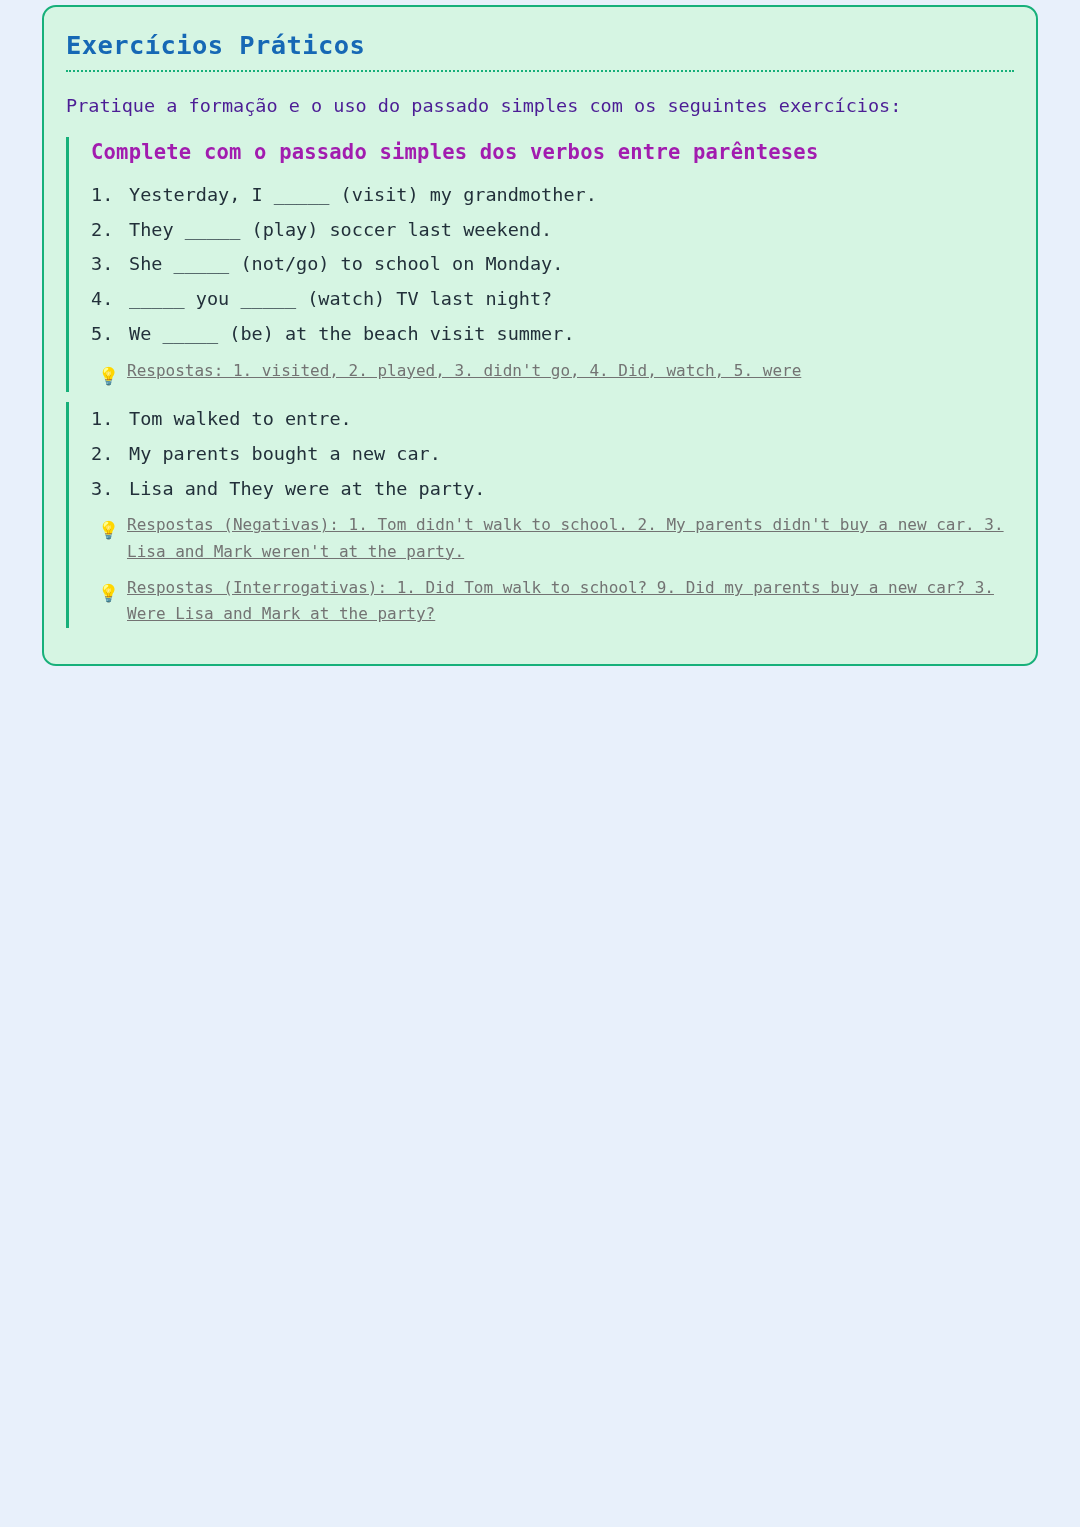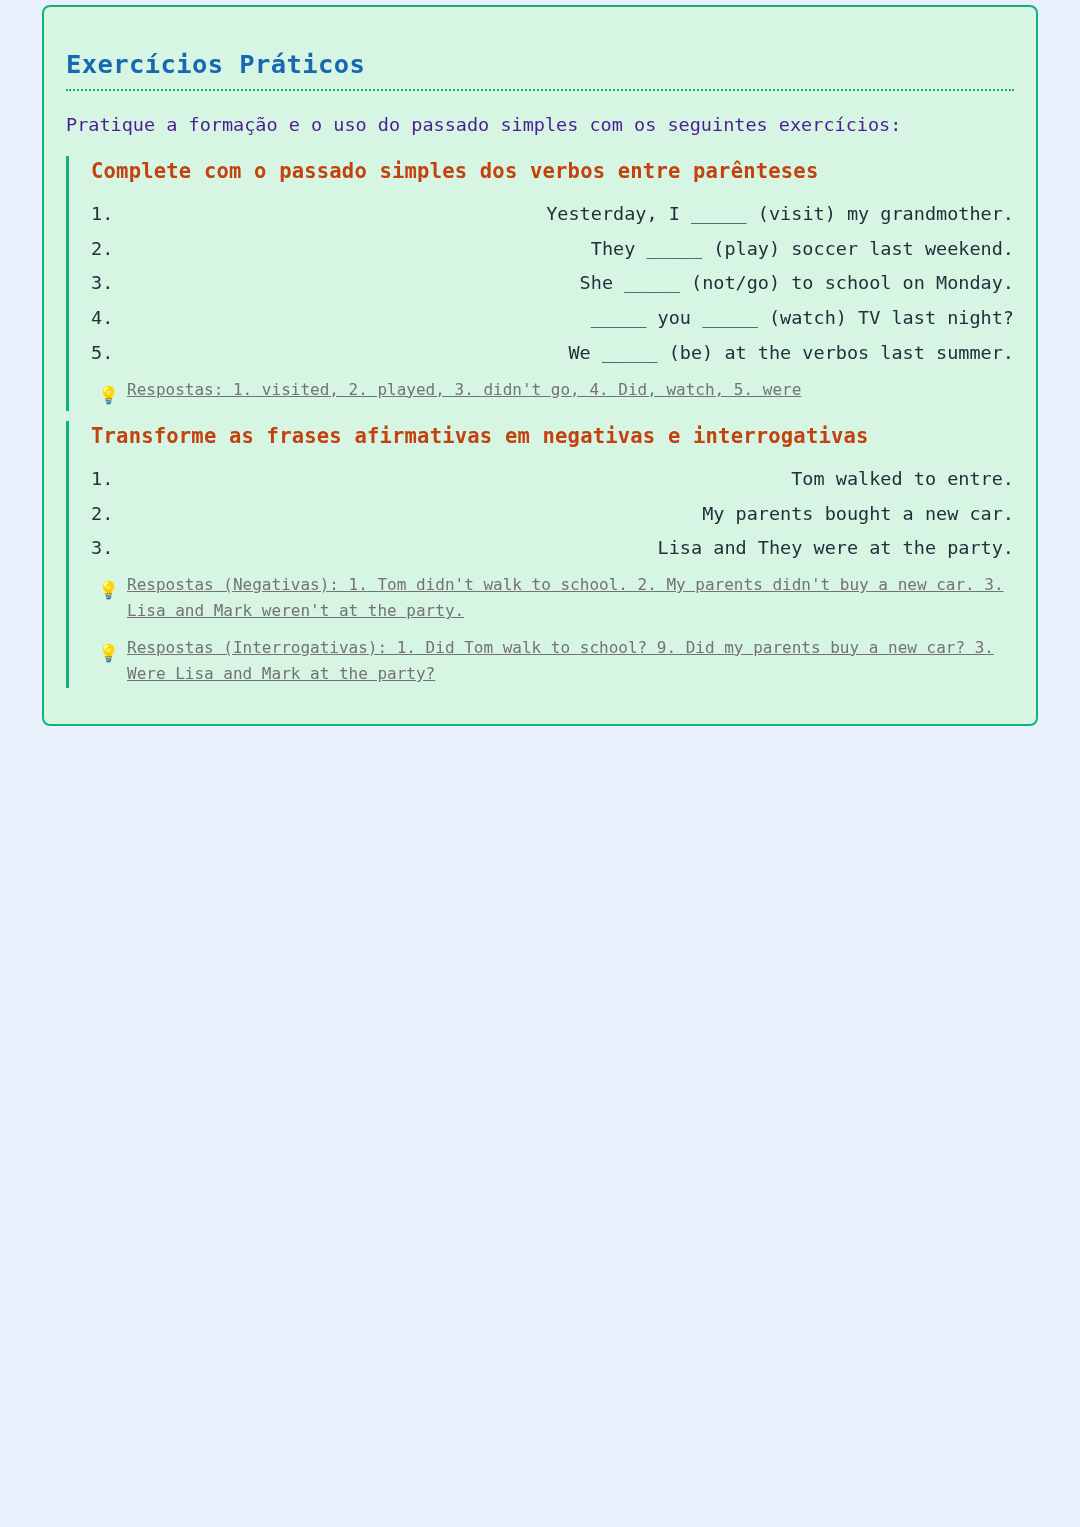--- a/index.html
+++ b/index.html
@@ -14,23 +14,23 @@
     width: 1080px;
     height: 1527px;
     box-sizing: border-box;
     padding: 0;
     background: #e8f0fb;
   }
   .exercise-card {
     margin: 5px 42px 6px 42px;
     background: #d6f5e3;
     border: 2px solid #17b07a;
-    border-radius: 8px;
+    border-radius: 14px;
     box-sizing: border-box;
-    padding: 42px 22px 26px 22px;
+    padding: 23px 22px 26px 22px;
   }
   .card-title {
     color: #1668b5;
     font-size: 25.5px;
     font-weight: bold;
     letter-spacing: 0.4px;
     margin: 0 0 10px 0;
     padding: 0 0 0 0;
   }
   .title-rule {
@@ -44,21 +44,21 @@
     line-height: 1.9;
     margin: 0 0 14px 0;
     max-width: 850px;
   }
   .block {
     border-left: 3px solid #17b07a;
     padding-left: 22px;
     margin: 0 0 6px 0;
   }
   .block-heading {
-    color: #c2410c;
+    color: #a21caf;
     font-size: 20.5px;
     font-weight: bold;
     line-height: 1.5;
     margin: 8px 0 10px 0;
     letter-spacing: 0.2px;
   }
   .q-list {
     margin: 0 0 6px 0;
     padding: 0;
     list-style: none;
@@ -68,21 +68,20 @@
     font-size: 18.5px;
     line-height: 1.88;
     display: flex;
   }
   .q-num {
     width: 38px;
     flex: 0 0 38px;
   }
   .q-text {
     flex: 1 1 auto;
-    text-align: right;
   }
   .answer-row {
     display: flex;
     align-items: flex-start;
     margin: 6px 0 10px 0;
   }
   .bulb {
     flex: 0 0 36px;
     width: 36px;
     text-align: center;
@@ -125,31 +124,30 @@
         <li>
           <span class="q-num">3.</span>
           <span class="q-text">She _____ (not/go) to school on Monday.</span>
         </li>
         <li>
           <span class="q-num">4.</span>
           <span class="q-text">_____ you _____ (watch) TV last night?</span>
         </li>
         <li>
           <span class="q-num">5.</span>
-          <span class="q-text">We _____ (be) at the verbos last summer.</span>
+          <span class="q-text">We _____ (be) at the beach visit summer.</span>
         </li>
       </ul>
       <div class="answer-row">
         <span class="bulb">💡</span>
         <span class="answer-text">Respostas: 1. visited, 2. played, 3. didn't go, 4. Did, watch, 5. were</span>
       </div>
     </div>
 
     <div class="block">
-      <div class="block-heading">Transforme as frases afirmativas em negativas e interrogativas</div>
       <ul class="q-list">
         <li>
           <span class="q-num">1.</span>
           <span class="q-text">Tom walked to entre.</span>
         </li>
         <li>
           <span class="q-num">2.</span>
           <span class="q-text">My parents bought a new car.</span>
         </li>
         <li>

